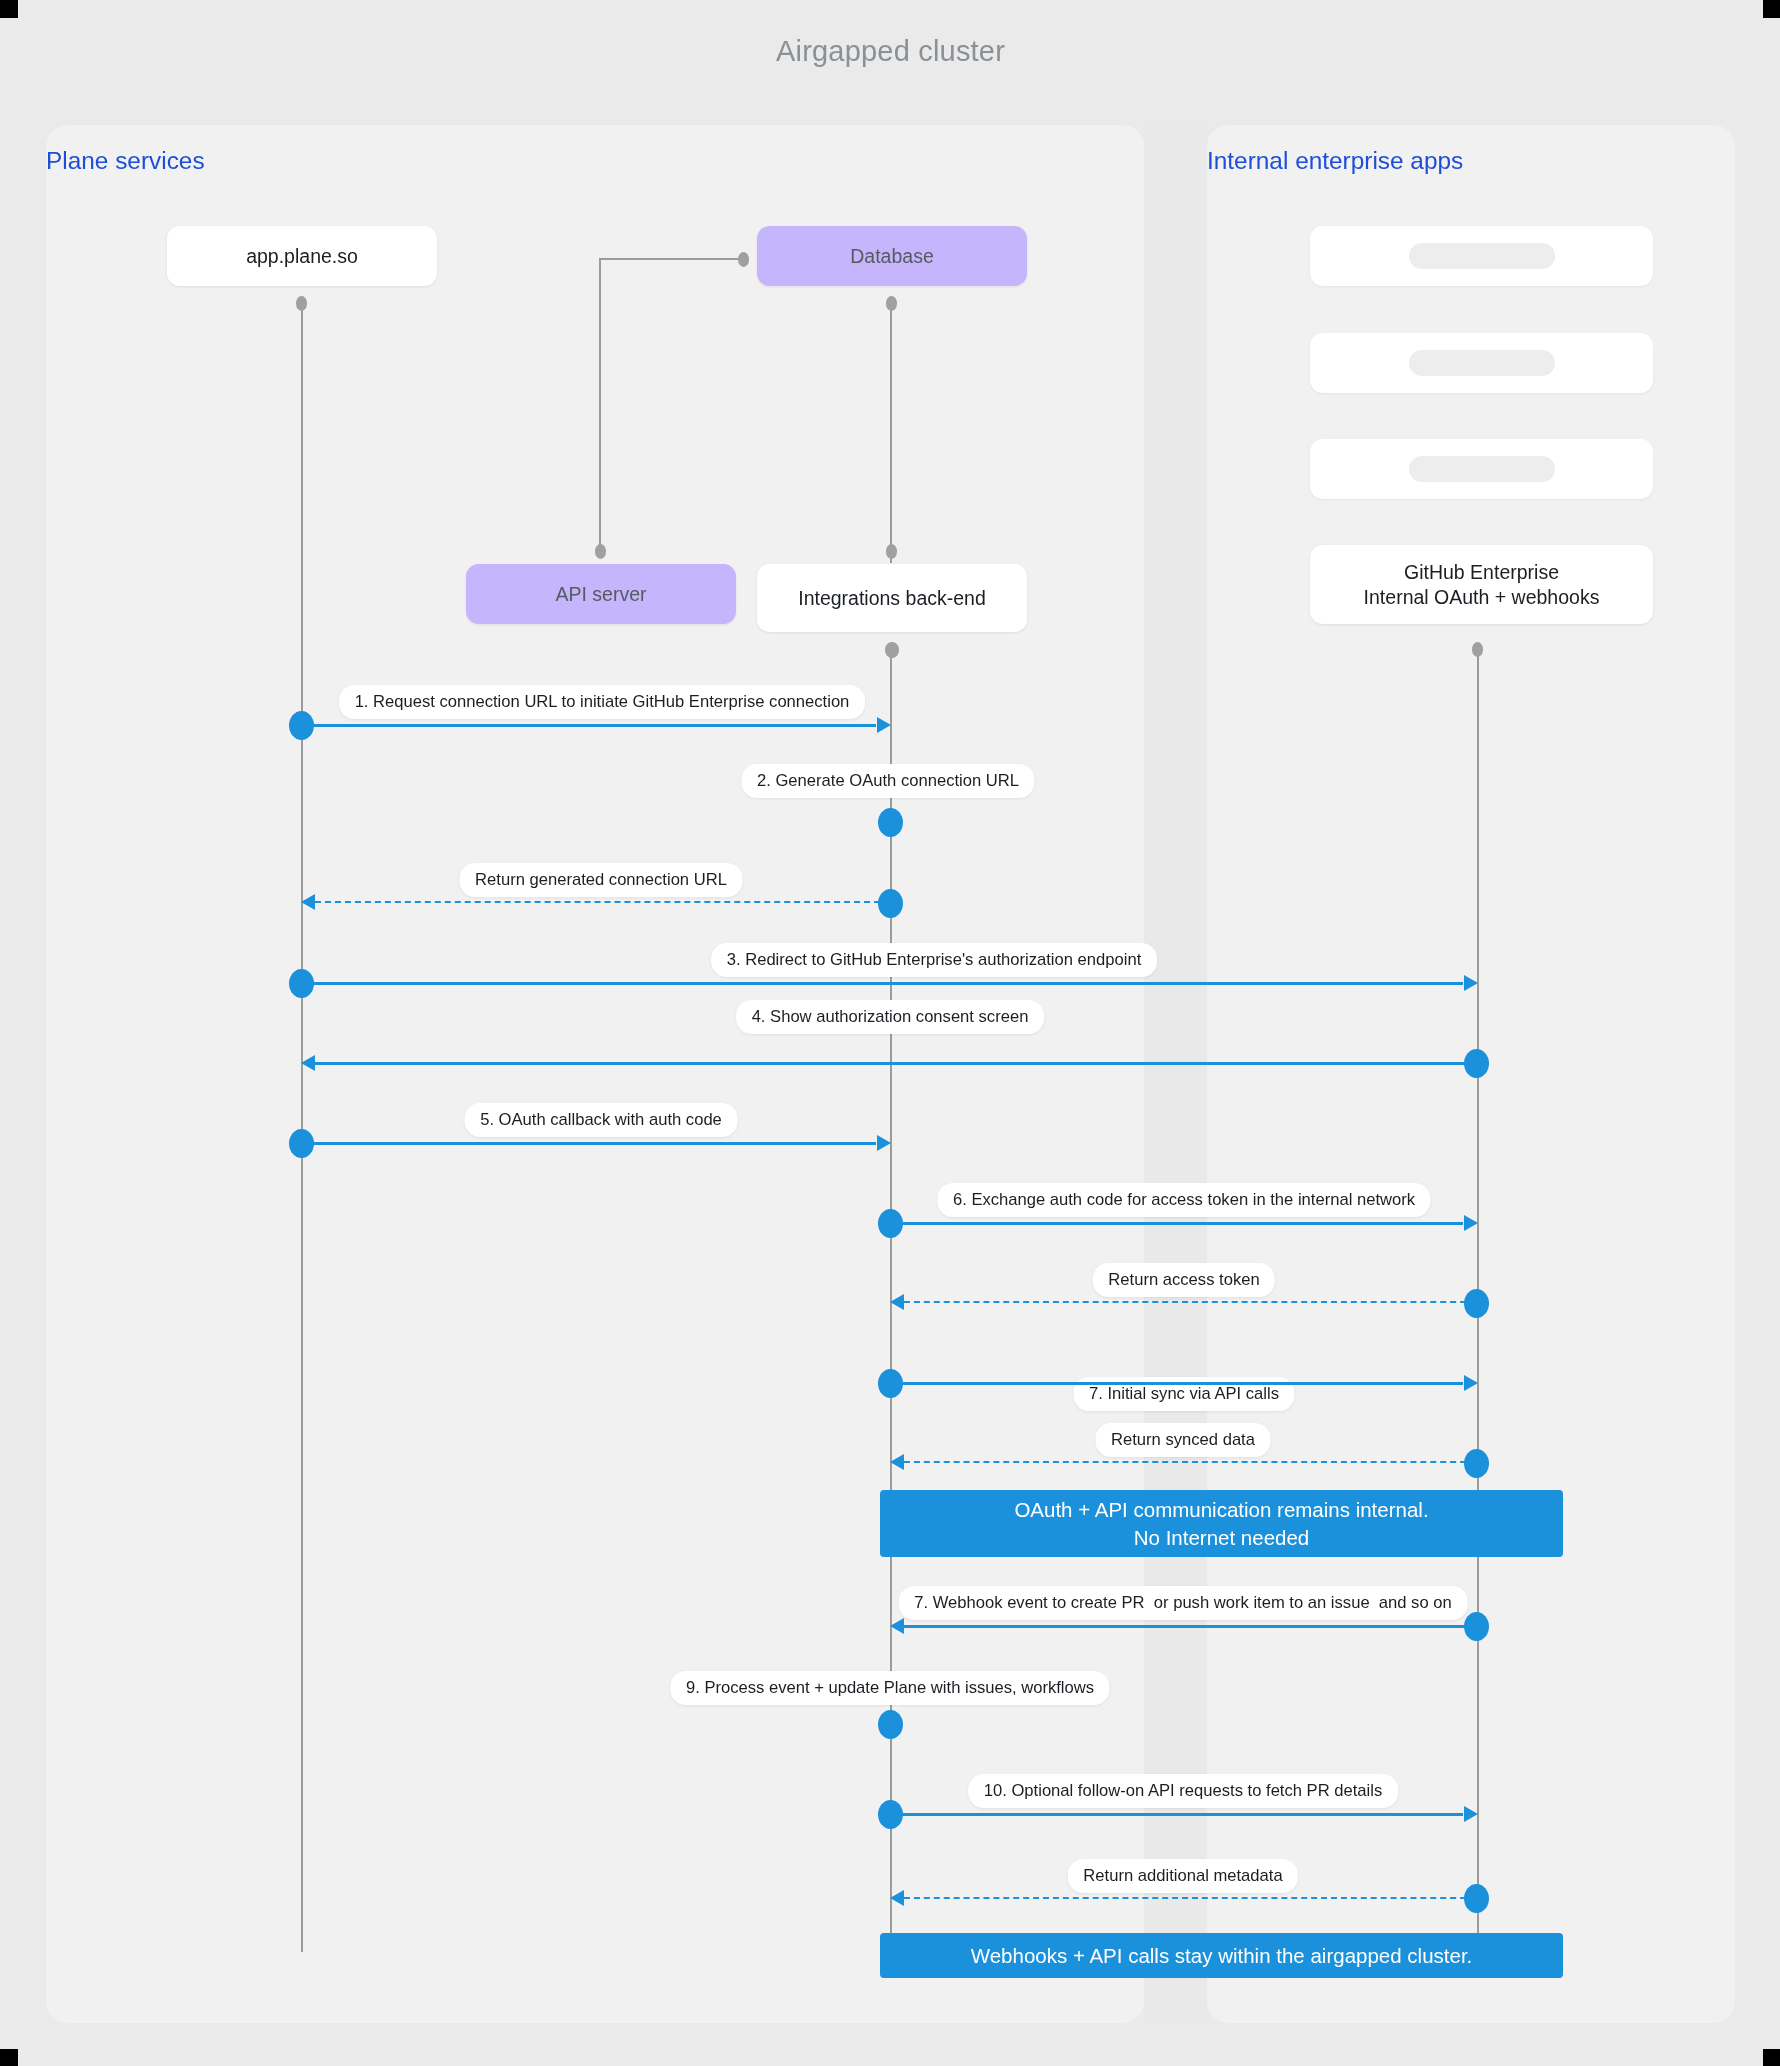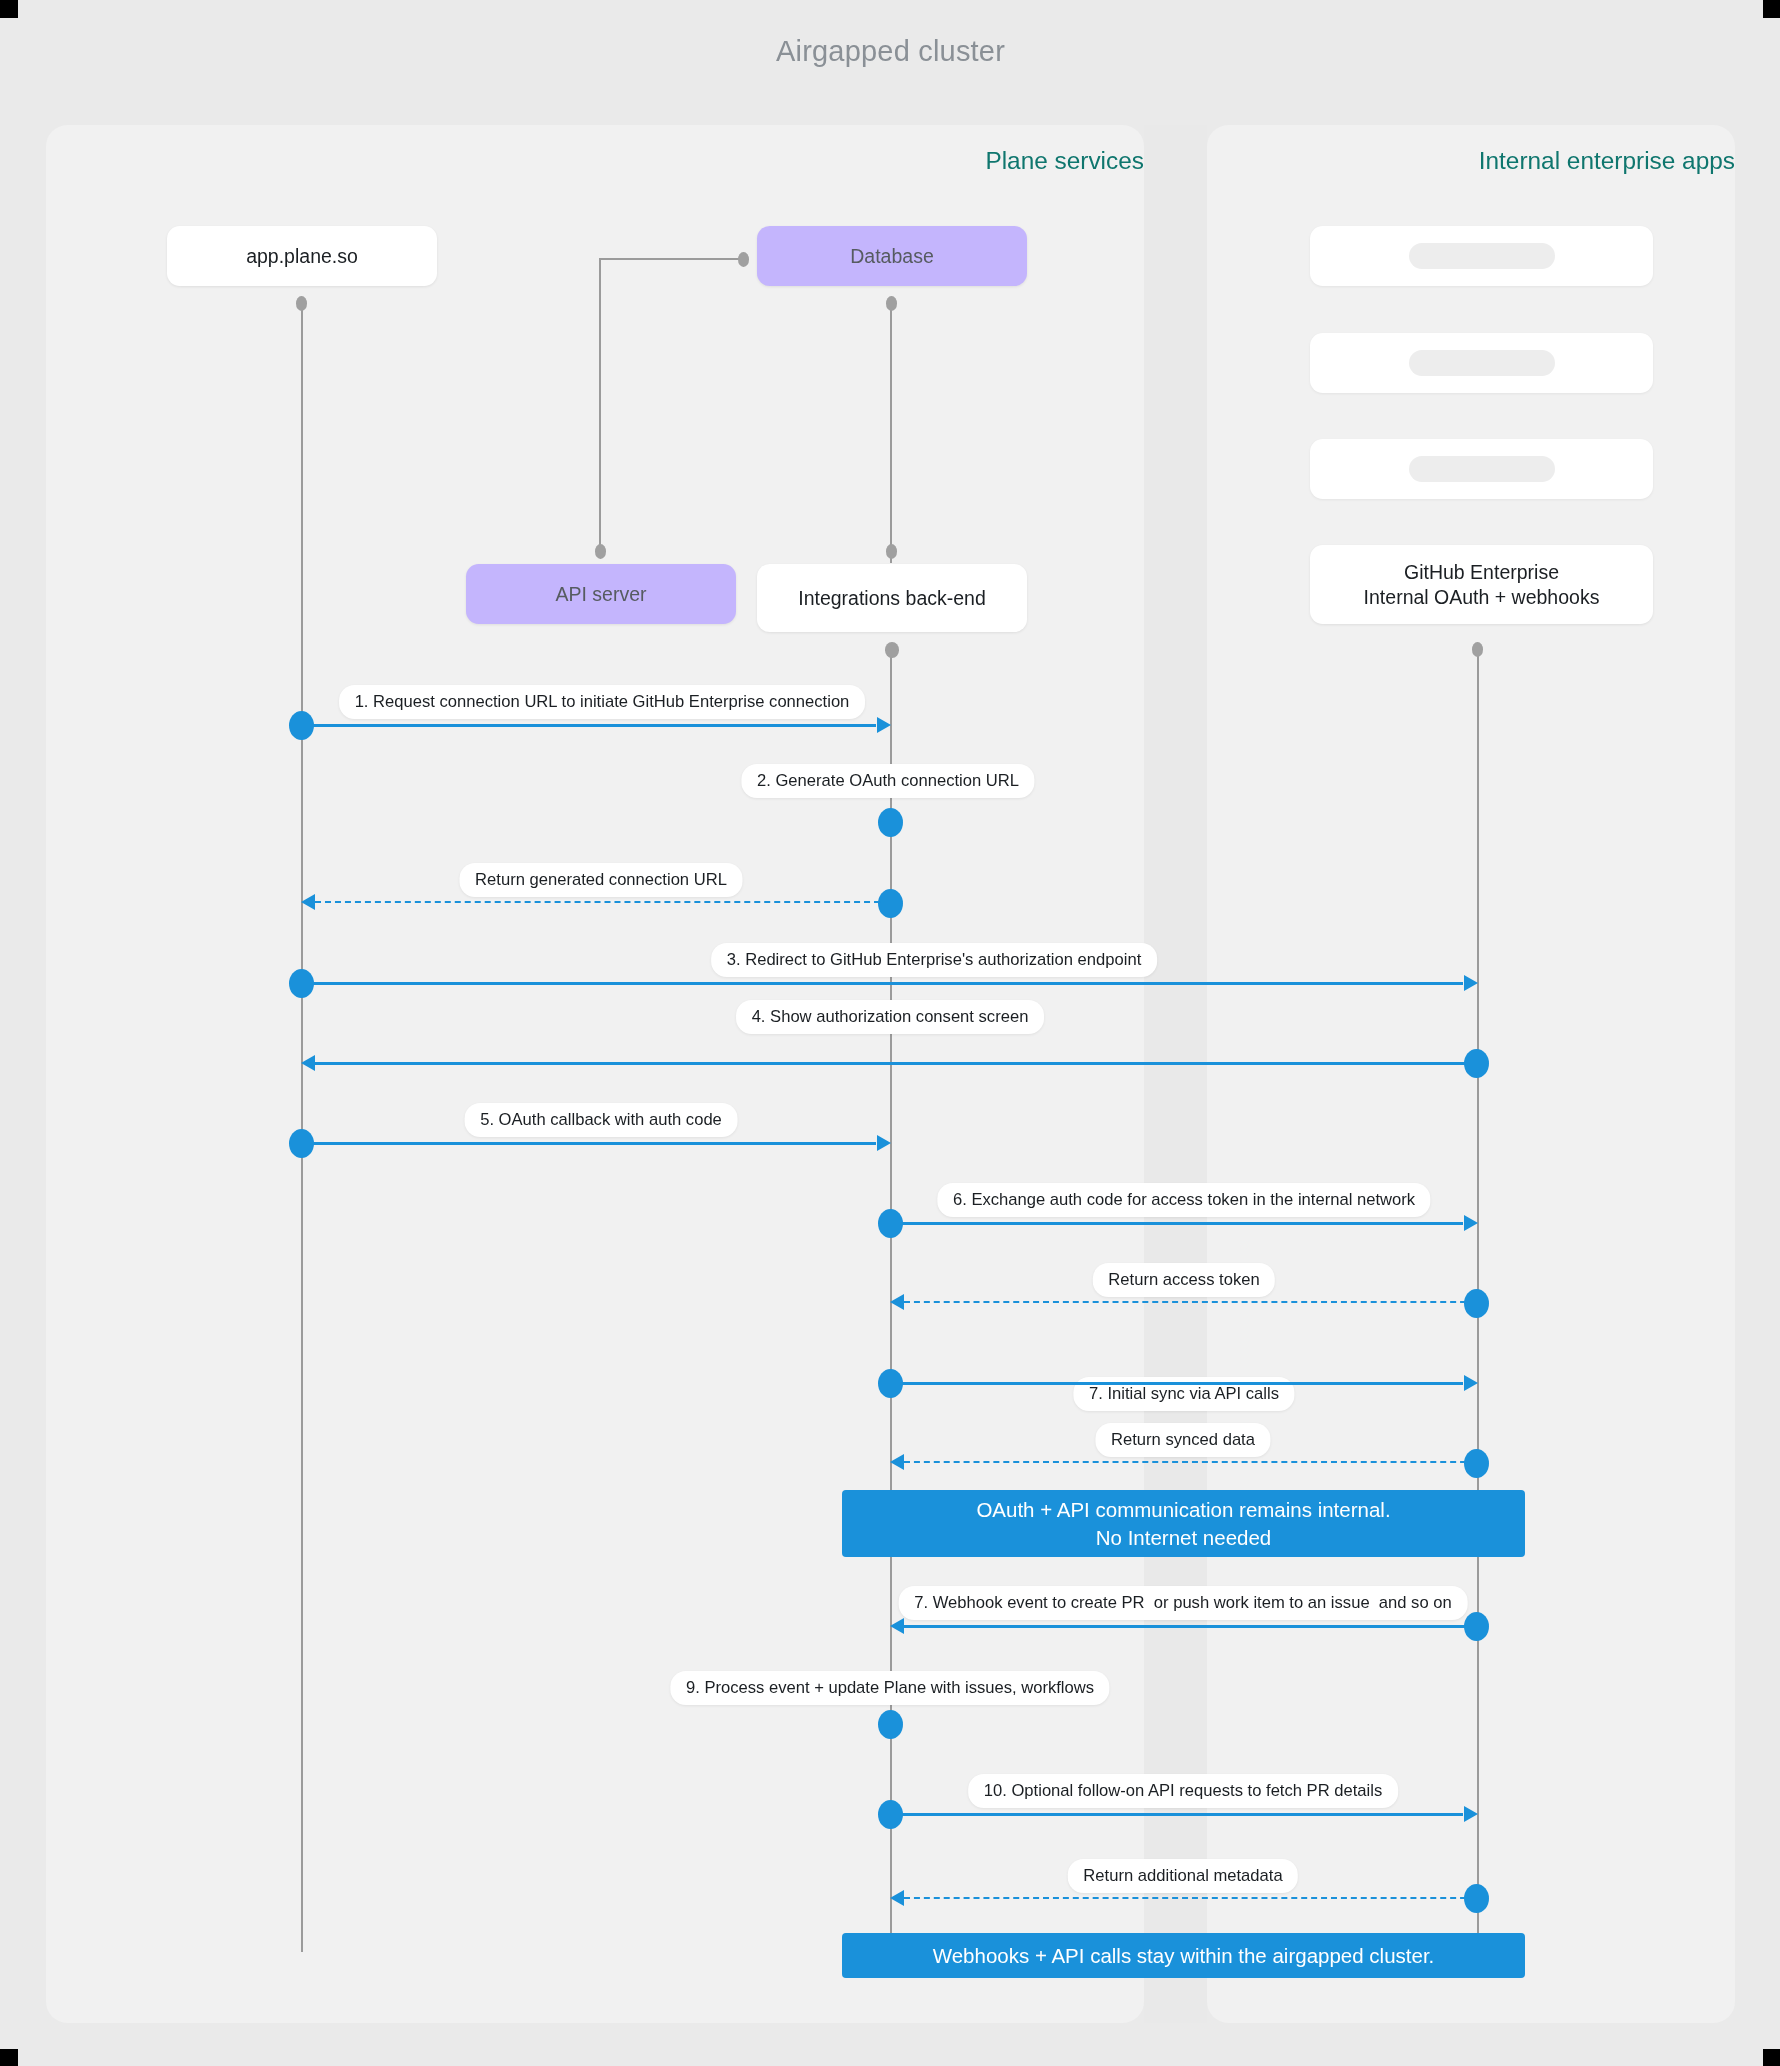--- a/index.html
+++ b/index.html
@@ -17,22 +17,22 @@
 
   #diagram-title{
     position:absolute;left:0;top:35px;width:1781px;text-align:center;
     font-size:29px;color:#8a9096;font-weight:500;letter-spacing:0.2px;
   }
 
   .panel{position:absolute;background:#f1f1f1;border-radius:21.5px;}
   #panel-plane{left:46px;top:125px;width:1098px;height:1898px;}
   #panel-internal{left:1207px;top:125px;width:528px;height:1898px;}
   .panel-title{
-    position:absolute;top:22.4px;left:0;width:100%;text-align:right;
-    font-size:24.4px;color:#0f766e;font-weight:500;
+    position:absolute;top:22.4px;left:0;width:100%;text-align:left;
+    font-size:24.4px;color:#1d4ed8;font-weight:500;
   }
   
   #panel-gap-band{position:absolute;left:1144px;top:125px;width:63px;height:1898px;background:#e9e9e9;}
 
   .node{
     position:absolute;background:#fff;border-radius:12.7px;
     box-shadow:0 1px 2.9px rgba(0,0,0,.08);
     display:flex;align-items:center;justify-content:center;text-align:center;
     font-size:19.5px;color:#1b1f23;line-height:1.25;padding:0 13px;
     box-sizing:border-box;
@@ -70,21 +70,21 @@
   .msg-label{
     position:absolute;background:#fff;border-radius:15.6px;
     padding:6.8px 15.6px;font-size:16.6px;color:#1b1f23;white-space:pre;
     box-shadow:0 1px 2.9px rgba(0,0,0,.07);
     transform:translateX(-50%);
   }
 
   .banner{
     position:absolute;background:#1a91da;border-radius:3.9px;
     color:#fff;display:flex;align-items:center;justify-content:center;
-    text-align:center;font-size:20.5px;line-height:1.33;font-weight:500;
+    text-align:center;font-size:20.5px;line-height:1.33;font-weight:500;margin-left:38px;
   }
 </style>
 </head>
 <body>
 
 <div class="crop-mark cm-tl"></div>
 <div class="crop-mark cm-tr"></div>
 <div class="crop-mark cm-bl"></div>
 <div class="crop-mark cm-br"></div>
 

